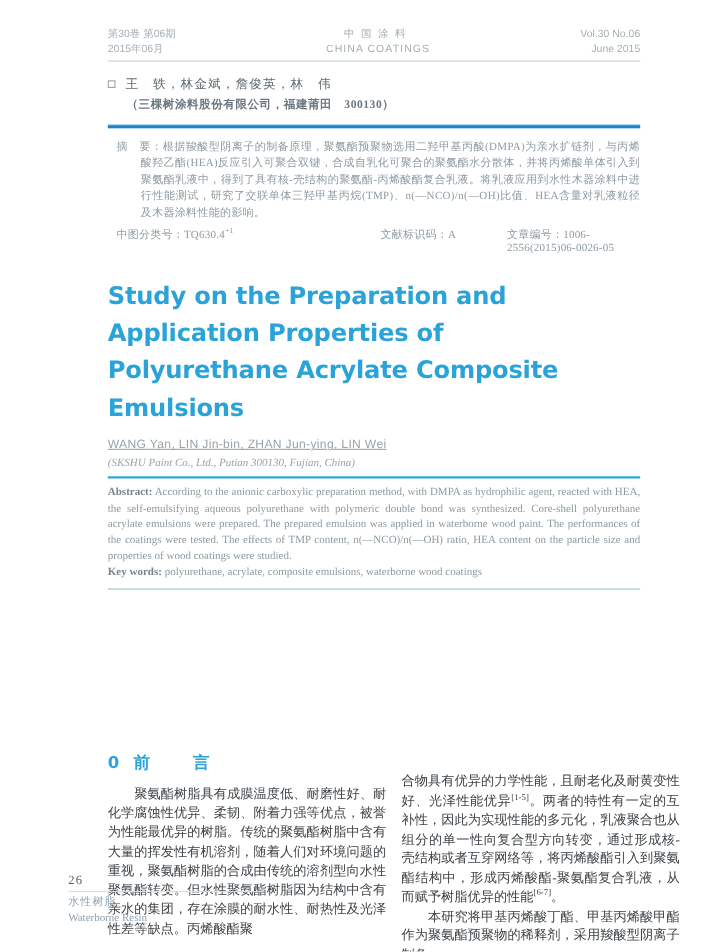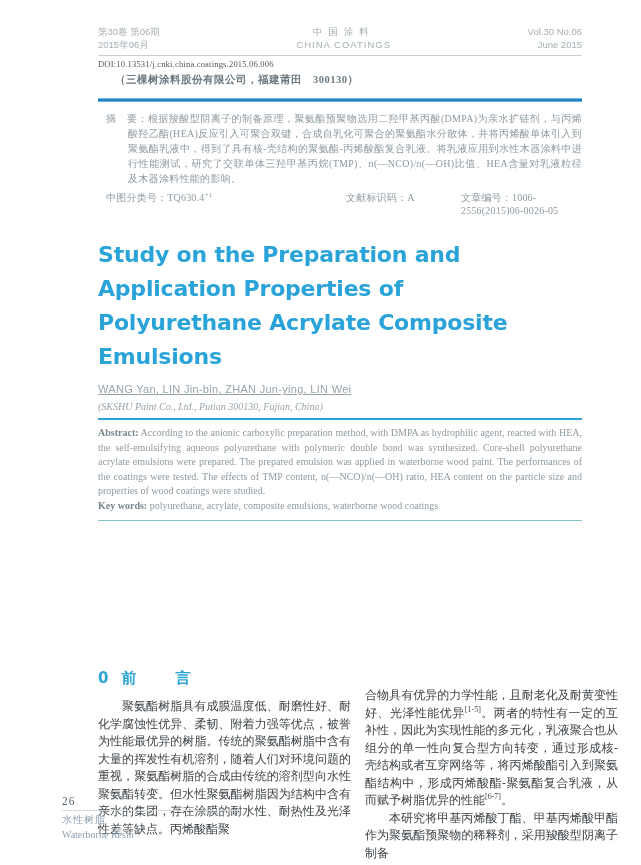--- a/index.html
+++ b/index.html
@@ -118,23 +118,26 @@
     <div class="jh-center">
       <div class="cn">中国涂料</div>
       <div>CHINA COATINGS</div>
     </div>
     <div class="jh-right">
       <div>Vol.30 No.06</div>
       <div>June 2015</div>
     </div>
   </div>
 
-  <div class="doi-line">DOI:10.13531/j.cnki.china.coatings.2015.06.006</div>
 
 
+  <div class="authors-row">
+    <span class="author-marker"></span>
+    <span>王　轶，林金斌，詹俊英，林　伟</span>
+  </div>
   <div class="affiliation-cn">（三棵树涂料股份有限公司，福建莆田　300130）</div>
 
   <div class="rule-blue-thick"></div>
 
   <div class="abstract-cn"><span class="lbl">摘　要：</span><span>根据羧酸型阴离子的制备原理，聚氨酯预聚物选用二羟甲基丙酸(DMPA)为亲水扩链剂，与丙烯酸羟乙酯(HEA)反应引入可聚合双键，合成自乳化可聚合的聚氨酯水分散体，并将丙烯酸单体引入到聚氨酯乳液中，得到了具有核-壳结构的聚氨酯-丙烯酸酯复合乳液。将乳液应用到水性木器涂料中进行性能测试，研究了交联单体三羟甲基丙烷(TMP)、n(—NCO)/n(—OH)比值、HEA含量对乳液粒径及木器涂料性能的影响。</span></div>
 
 
   <div class="classification-row">
     <div class="clc"><span>中图分类号：</span><span>TQ630.4</span><sup>+1</sup></div>
     <div class="doc-code"><span>文献标识码：</span><span>A</span></div>

